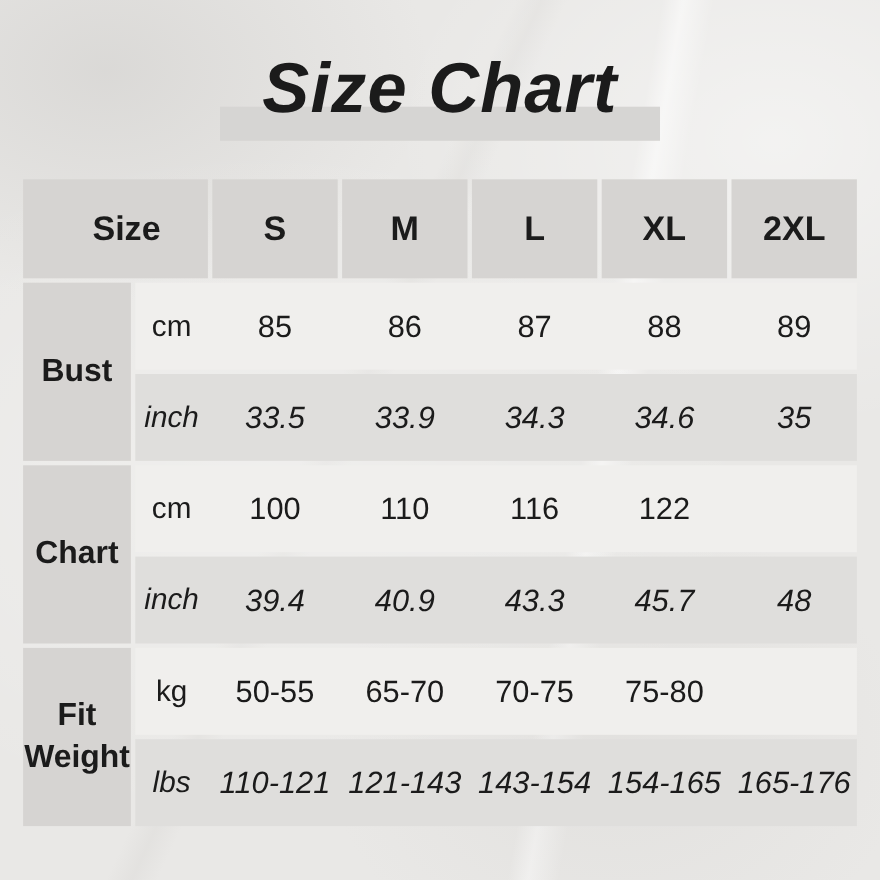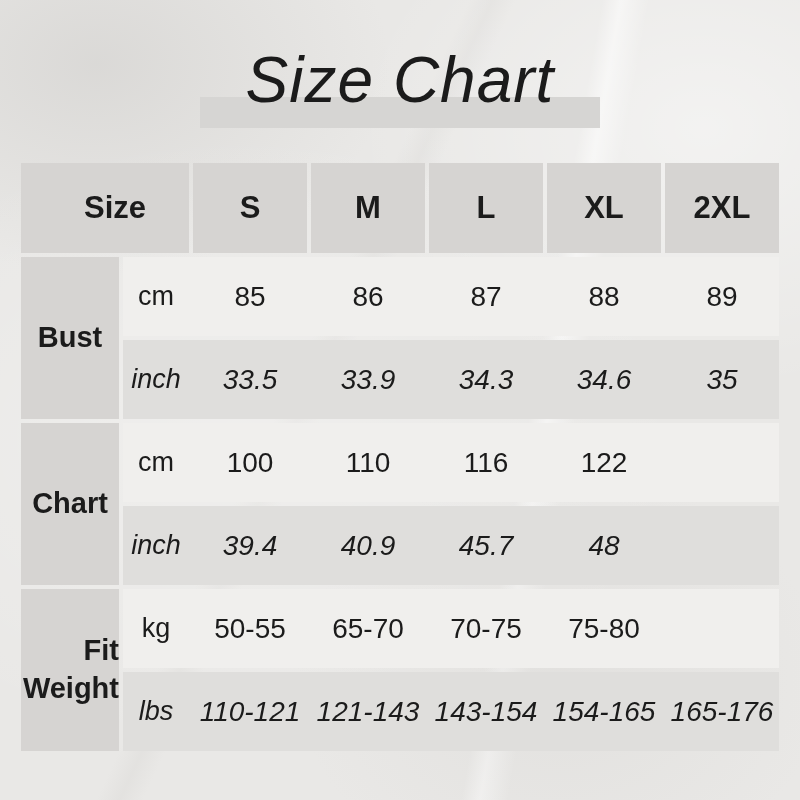--- a/index.html
+++ b/index.html
@@ -20,21 +20,21 @@
       linear-gradient(100deg, rgba(255,255,255,0) 64%, rgba(255,255,255,.5) 66%, rgba(255,255,255,0) 69%);
   }
   .title-wrap{position:absolute;left:0;top:0;width:100%;height:150px;}
   .title-band{
     position:absolute;left:200px;top:97px;width:400px;height:31px;
     background:var(--c-band,#d6d5d3);
   }
   .title-text{
     position:absolute;left:0;top:48px;width:100%;
     text-align:center;font-size:64px;line-height:1;
-    font-weight:normal;font-style:italic;letter-spacing:1px;
+    font-weight:bold;font-style:italic;letter-spacing:1px;
     color:var(--c-text,#1b1b1b);
   }
   .size-table{
     position:absolute;left:21px;top:163px;
     display:grid;
     grid-template-columns:98px 66px repeat(5,114px);
     grid-template-rows:90px repeat(6,79px);
     gap:4px;
   }
   .hcell{
@@ -43,21 +43,21 @@
     font-weight:bold;font-size:31px;color:var(--c-text,#1b1b1b);
   }
   .hcell.size{grid-column:1/3;padding-left:20px;}
   .rowlabel{
     grid-column:1;
     background:var(--c-head,#d6d4d2);
     display:flex;align-items:center;justify-content:center;
     font-weight:bold;font-size:29px;line-height:1.3;text-align:center;
     color:var(--c-text,#1b1b1b);
   }
-  .span2{grid-row:span 2;text-align:right;}
+  .span2{grid-row:span 2;}
   .band{
     grid-column:2/8;
     display:grid;
     grid-template-columns:66px repeat(5,114px);
     gap:4px;
     align-items:center;
   }
   .band.light{background:var(--c-rowlight,#f0efed);}
   .band.dark{background:var(--c-rowdark,#dfdedc);font-style:italic;}
   .unit,.val{
@@ -107,20 +107,21 @@
     <div class="unit">cm</div>
     <div class="val">100</div>
     <div class="val">110</div>
     <div class="val">116</div>
     <div class="val">122</div>
   </div>
   <div class="band dark">
     <div class="unit">inch</div>
     <div class="val">39.4</div>
     <div class="val">40.9</div>
+    <div class="val">43.3</div>
     <div class="val">45.7</div>
     <div class="val">48</div>
   </div>
 
   <div class="rowlabel span2">Fit Weight</div>
   <div class="band light">
     <div class="unit">kg</div>
     <div class="val">50-55</div>
     <div class="val">65-70</div>
     <div class="val">70-75</div>

